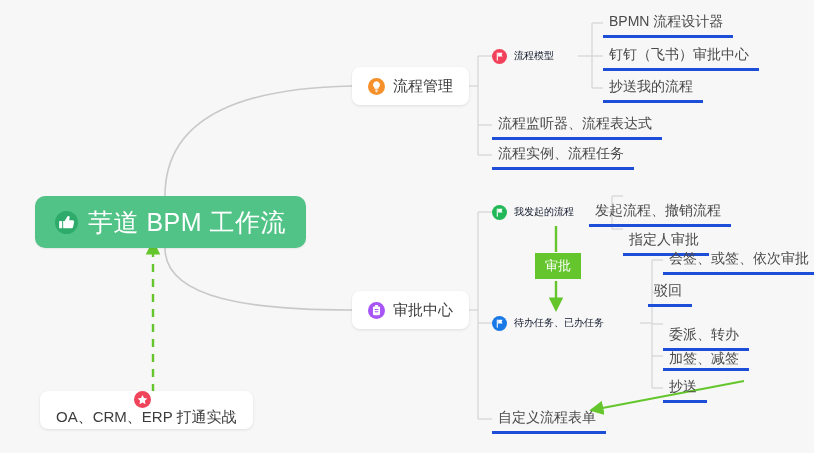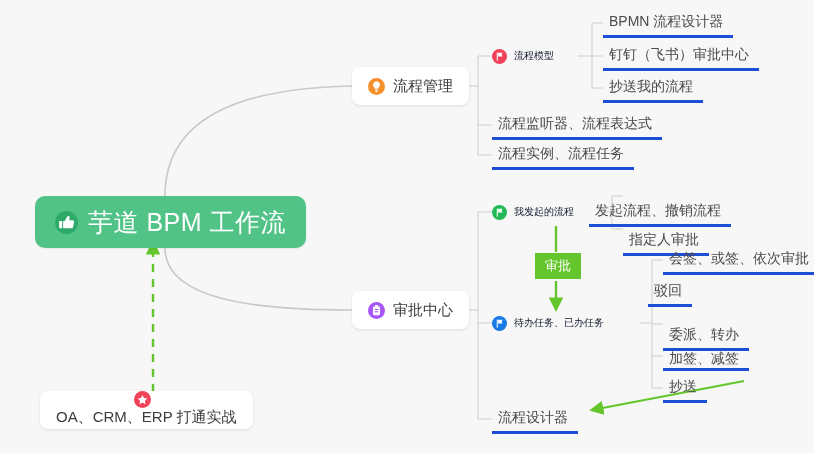--- a/index.html
+++ b/index.html
@@ -290,21 +290,21 @@
     <span class="leaf-label">委派、转办</span>
   </div>
   <div class="node leaf-node" style="left:663px; top:341px;align-items:flex-end;">
     <span class="leaf-label">加签、减签</span>
   </div>
   <div class="node leaf-node" style="left:663px; top:373px;">
     <span class="leaf-label">抄送</span>
   </div>
 
   <div class="node leaf-node" style="left:492px; top:404px;">
-    <span class="leaf-label">流程设计器</span>
+    <span class="leaf-label">自定义流程表单</span>
   </div>
 
   <div class="node badge-node" style="left:535px; top:253px;">
     <span class="badge-label">审批</span>
   </div>
 
   <div class="node card-node" style="left:40px; top:391px;flex-direction:column;">
     <span class="icon-circle card-icon icon-red">
       <svg class="glyph" viewBox="0 0 24 24" fill="#ffffff" aria-hidden="true">
         <path d="M12 5.6l2.1 4.3 4.7.7-3.4 3.3.8 4.7-4.2-2.2-4.2 2.2.8-4.7-3.4-3.3 4.7-.7z"></path>

